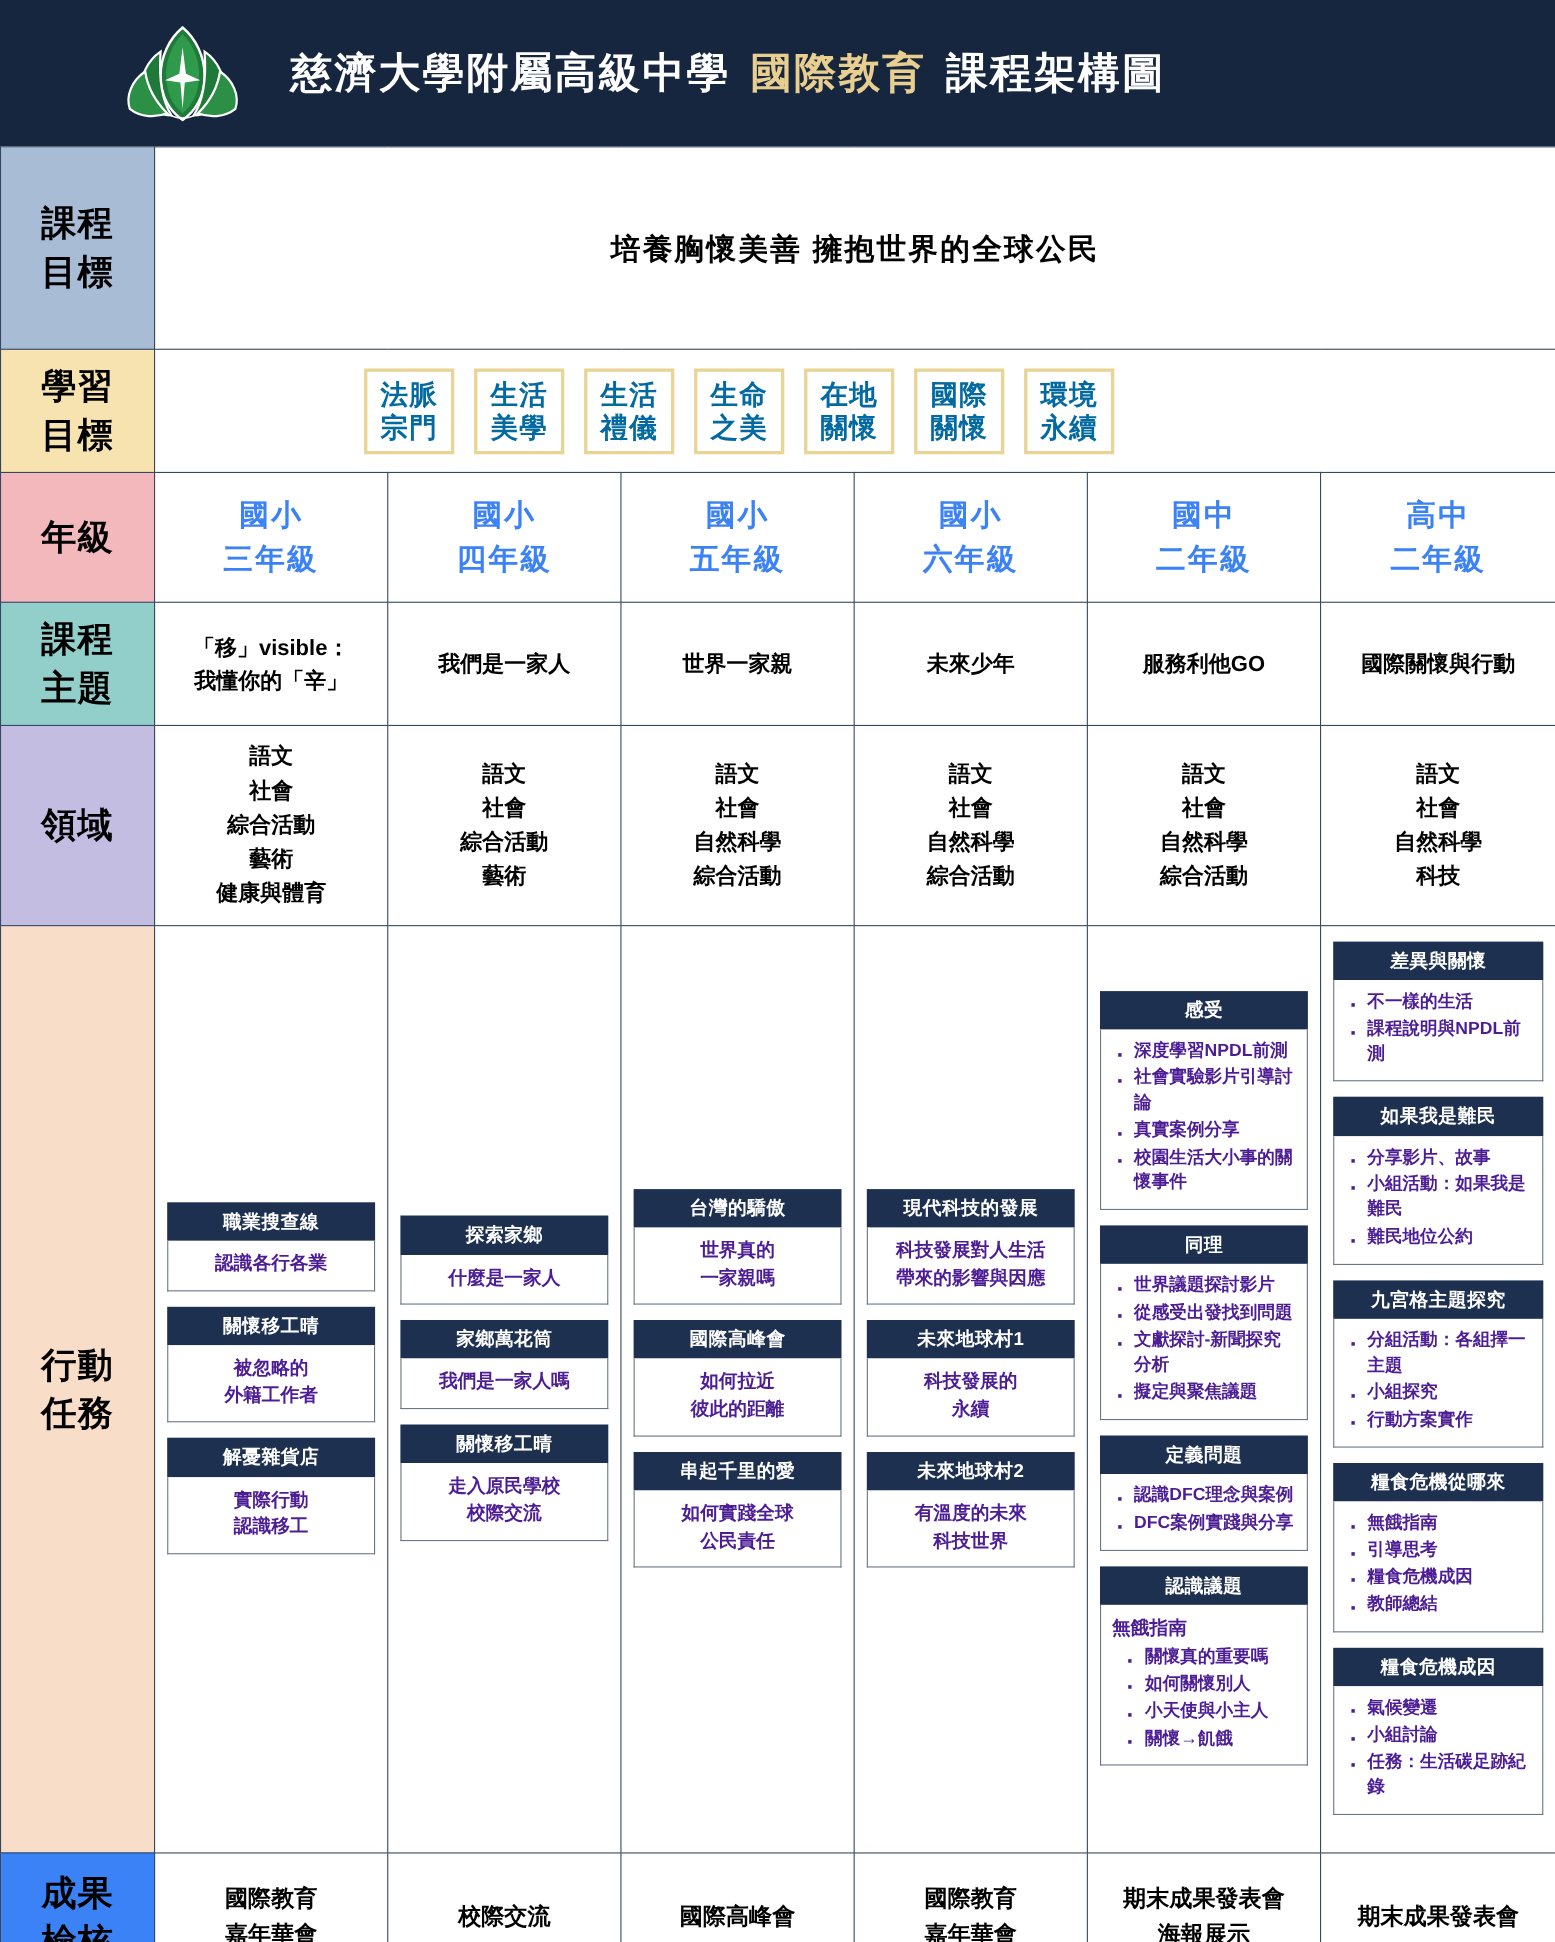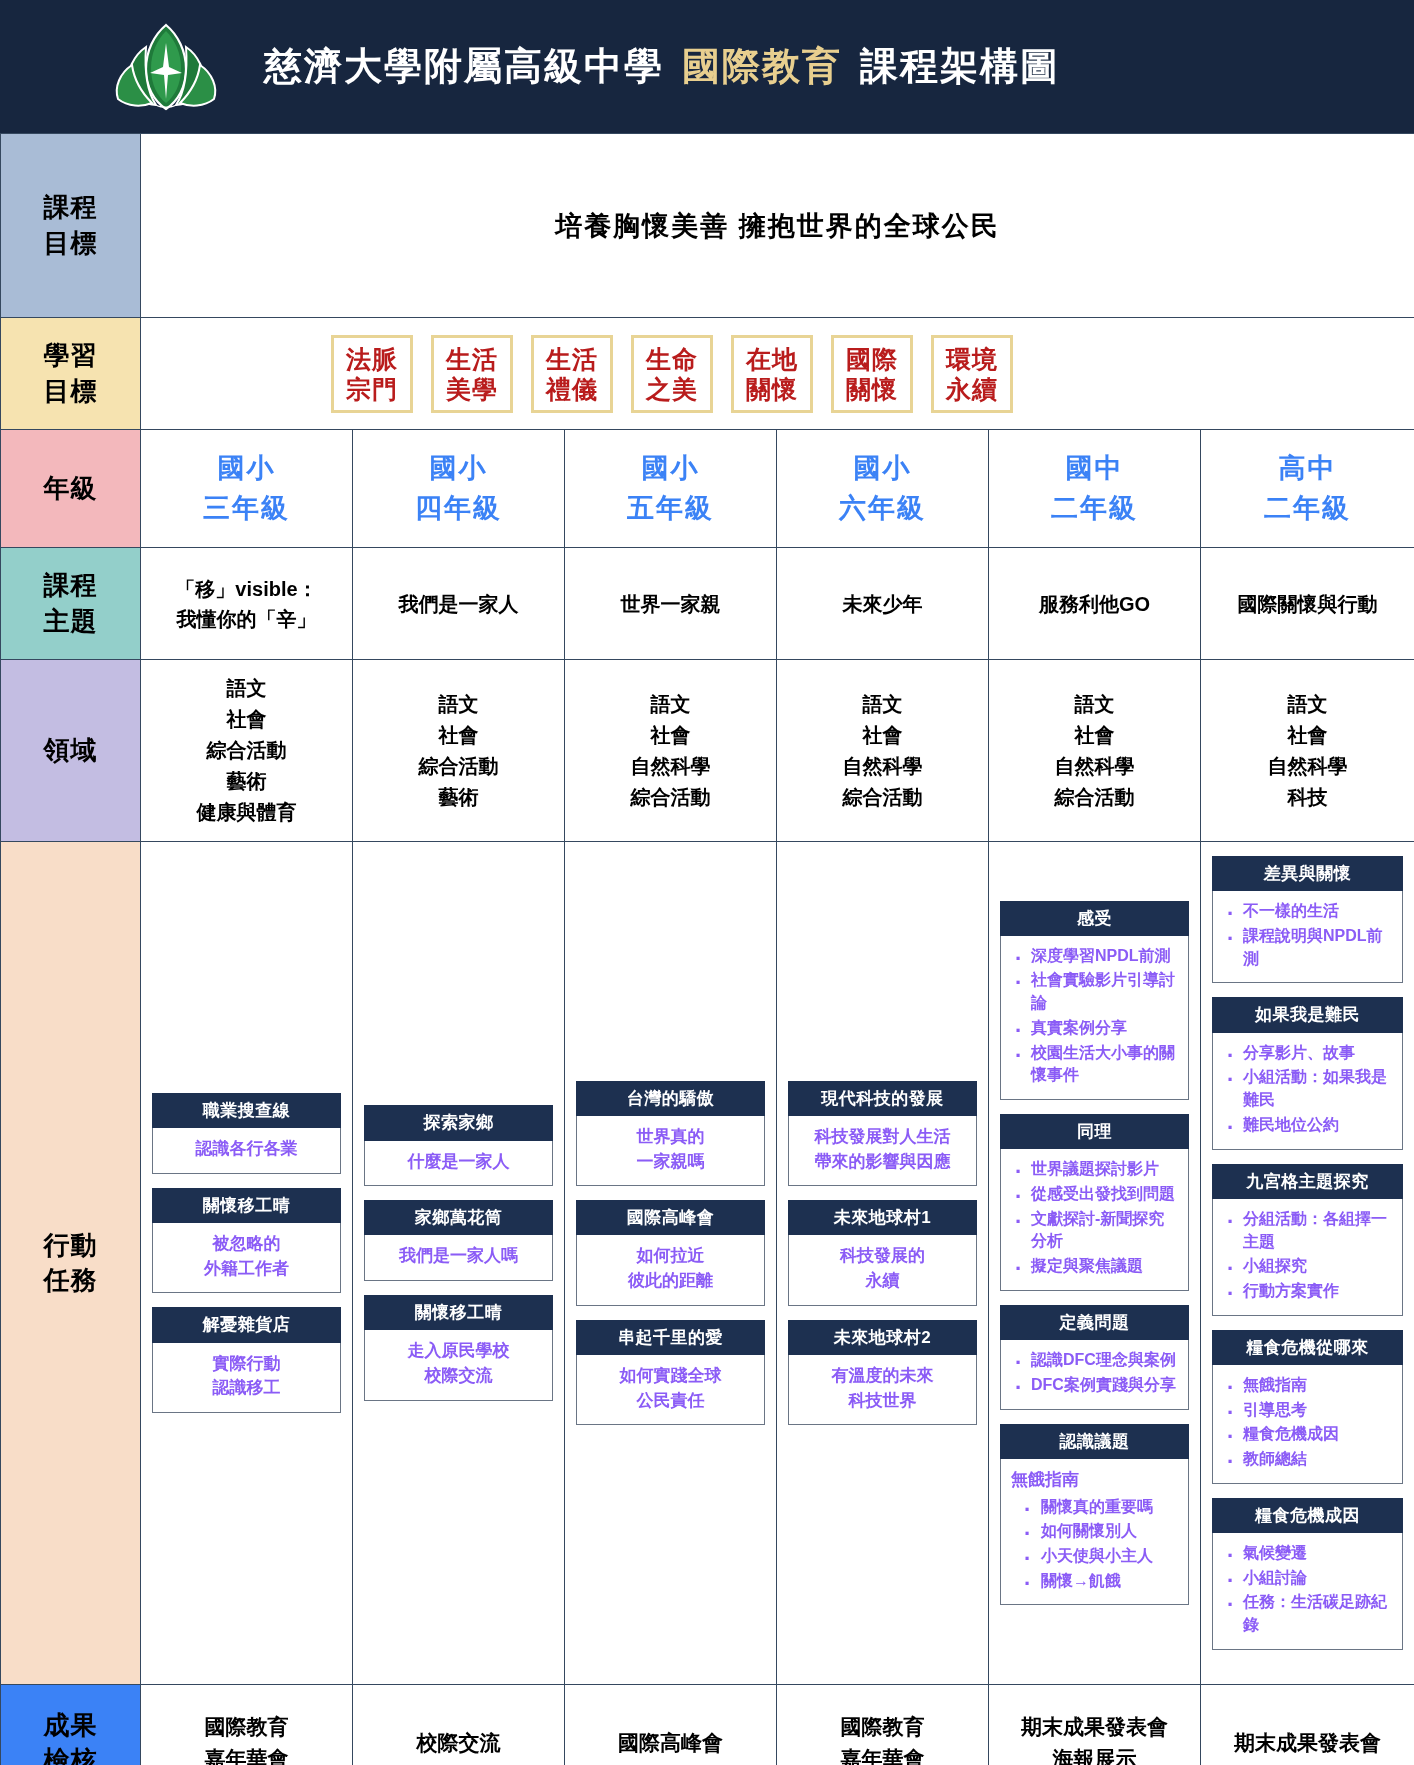--- a/index.html
+++ b/index.html
@@ -36,21 +36,21 @@
     border-collapse: collapse;
     table-layout: fixed;
   }
   .grid td {
     border: 1.5px solid #35485f;
     vertical-align: middle;
   }
   .rowlabel {
     width: 140px;
     text-align: center;
-    font-size: 26px;
+    font-size: 32px;
     font-weight: bold;
     color: #000;
     line-height: 1.35;
     letter-spacing: 1px;
   }
   .c-goal   { background: #a9bcd6; }
   .c-learn  { background: #f6e3b0; }
   .c-grade  { background: #f3b8bc; }
   .c-theme  { background: #93cfca; }
   .c-domain { background: #c3bde2; }
@@ -78,21 +78,21 @@
     height: 100%;
   }
   .chip {
     border: 3px solid #e8d495;
     background: #ffffff;
     padding: 6px 12px;
     text-align: center;
     font-size: 25px;
     font-weight: bold;
     line-height: 1.2;
-    color: #b91c1c;
+    color: #0369a1;
     white-space: nowrap;
     letter-spacing: 1px;
   }
 
   
   .grade-cell {
     height: 118px;
     text-align: center;
     font-size: 27px;
     font-weight: bold;
@@ -139,21 +139,21 @@
     padding: 7px 4px;
     line-height: 1.25;
     letter-spacing: 0.5px;
   }
   .card-body {
     border: 1.5px solid #6a7585;
     border-top: none;
     background: #ffffff;
     font-size: 17px;
     font-weight: bold;
-    color: #8b5cf6;
+    color: #4c1d95;
     line-height: 1.45;
     padding: 9px 6px 11px 6px;
     text-align: center;
   }
   .card-body.bullets {
     text-align: left;
     padding: 9px 8px 10px 10px;
   }
   .card-body ul { list-style: none; }
   .card-body li {

